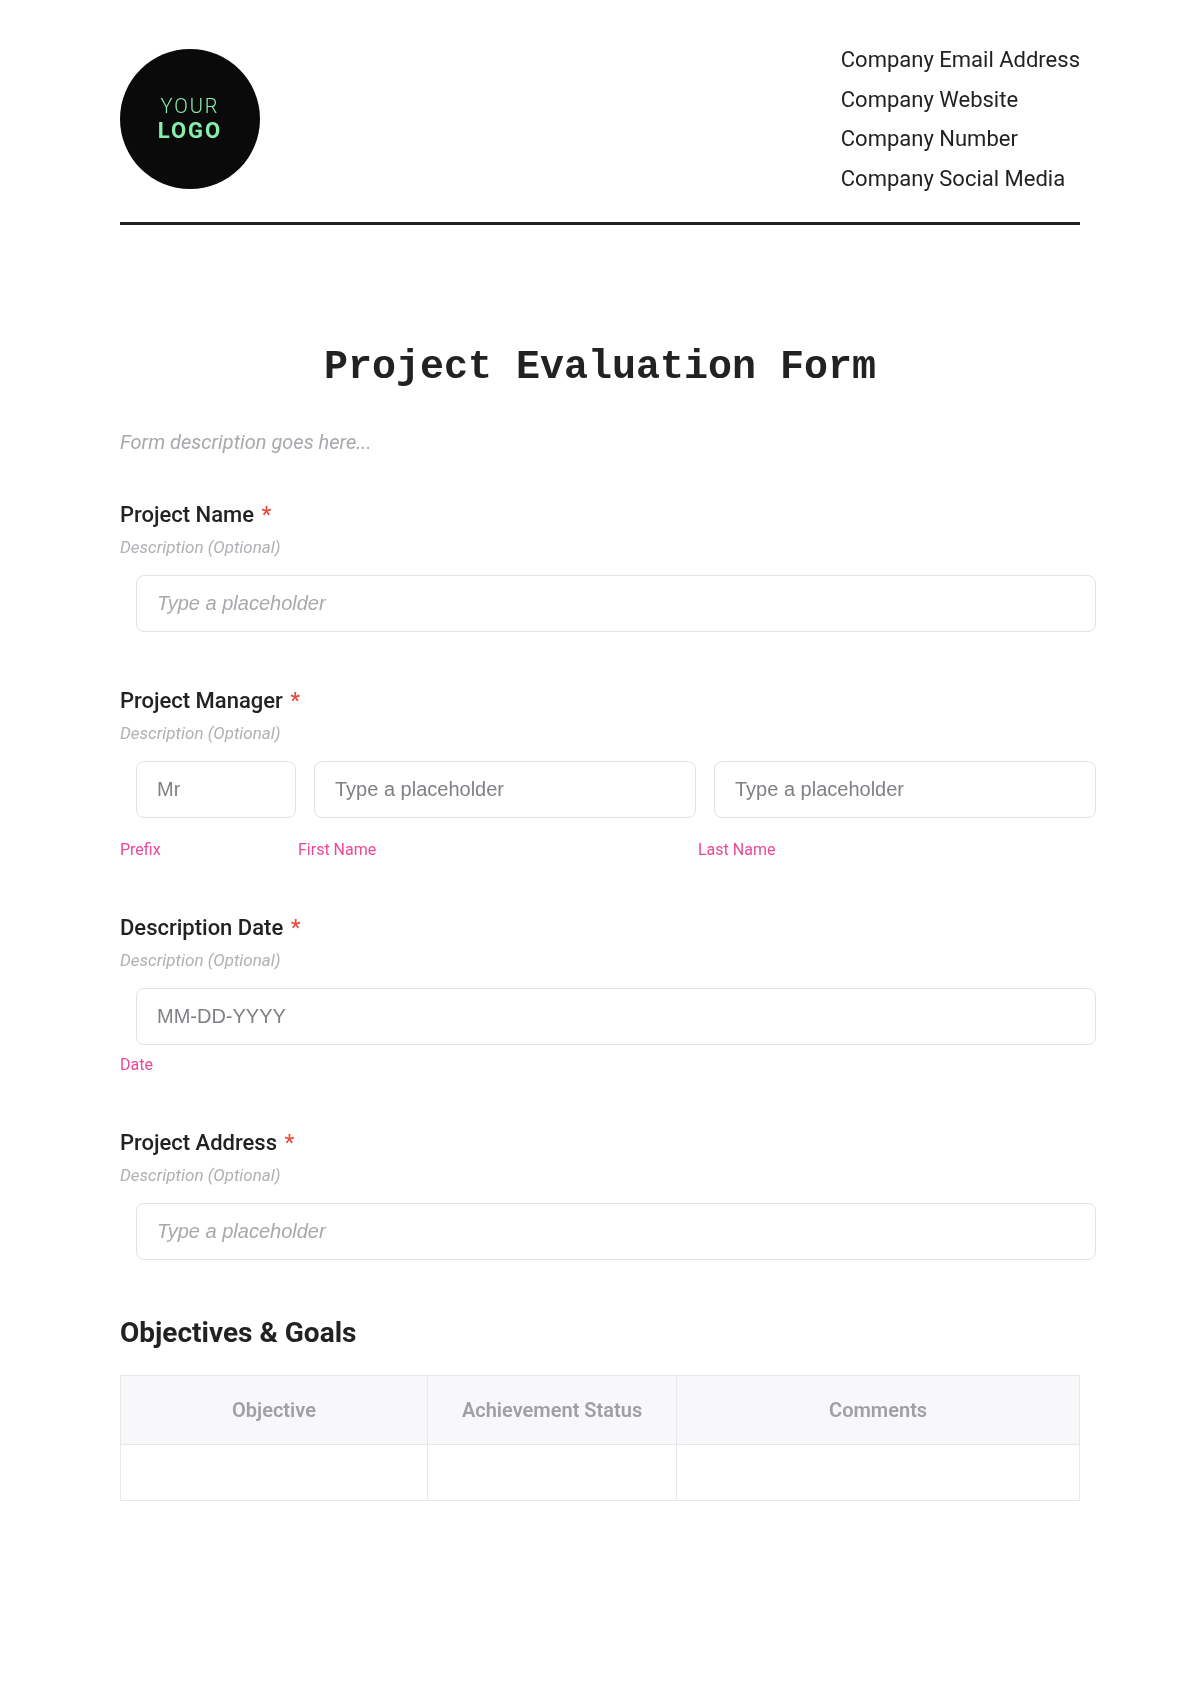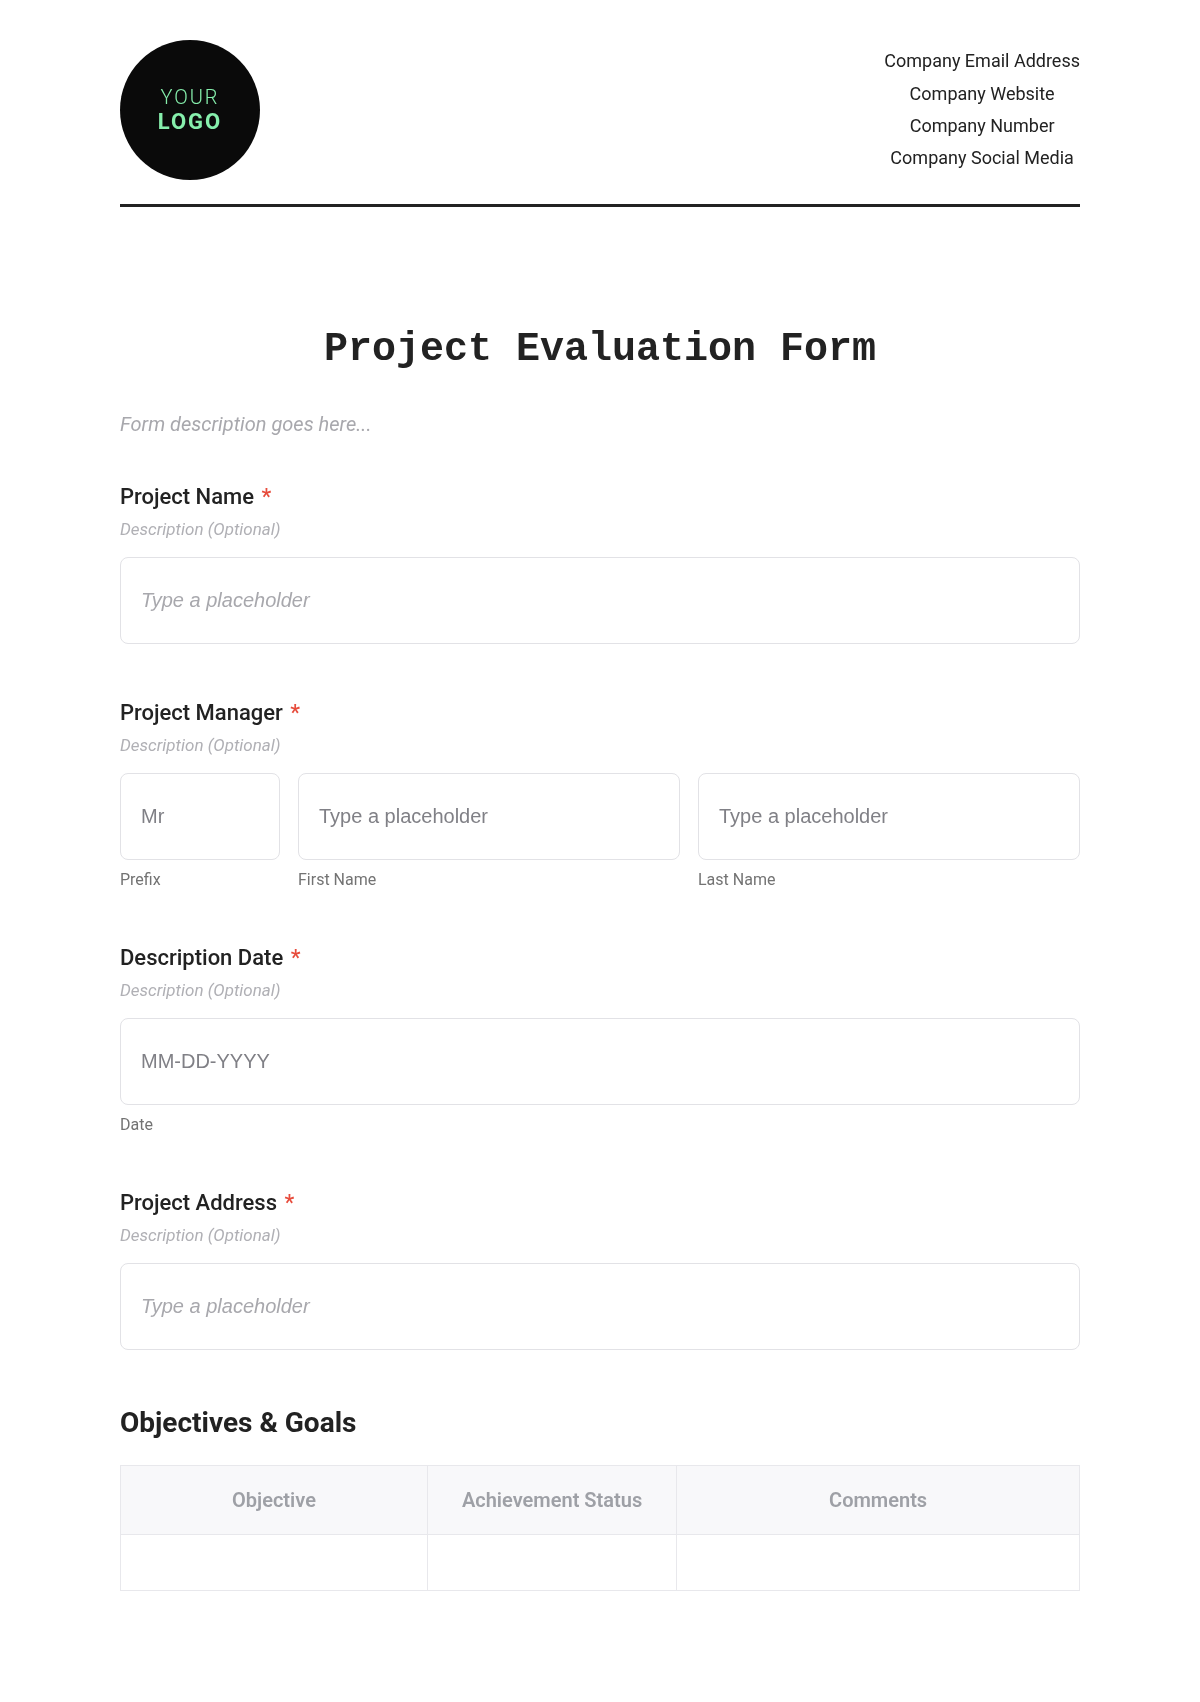--- a/index.html
+++ b/index.html
@@ -31,22 +31,22 @@
     justify-content: center;
     align-items: center;
     color: #86efac;
     letter-spacing: 2px;
     font-size: 20px;
     line-height: 1.2;
   }
   .logo .l1 { font-weight: 300; }
   .logo .l2 { font-weight: 700; font-size: 22px; }
   .company-info {
-    text-align: center;
-    font-size: 18px;
+    text-align: left;
+    font-size: 22px;
     line-height: 1.8;
     color: #222;
   }
   .title {
     text-align: center;
     font-size: 40px;
     font-weight: 700;
     margin-bottom: 40px;
     color: #222;
     font-family: Liberation Mono, monospace;
@@ -70,41 +70,42 @@
   .field-desc {
     font-style: italic;
     color: #b0b0b5;
     font-size: 17px;
     margin-bottom: 18px;
   }
   .input {
     width: 100%;
     border: 1px solid #e2e2e6;
     border-radius: 8px;
-    padding: 31px 20px;
+    padding: 16px 20px;
     font-size: 20px;
     font-style: italic;
     color: #1d4ed8;
     background: #fff;
     outline: none;
+    margin-left: 16px;
   }
   .input::placeholder { color: #a8a8ad; font-style: italic; }
   .input.noitalic { font-style: normal; }
   .input.noitalic::placeholder { font-style: normal; color: #808086; }
   .sublabel {
     font-size: 16px;
-    color: #737373;
+    color: #ec4899;
     margin-top: 10px;
   }
   .row-name {
     display: grid;
     grid-template-columns: 160px 1fr 1fr;
     gap: 18px;
   }
-  .col { display: flex; flex-direction: column; }
+  .col { display: flex; flex-direction: column; gap: 12px; }
   .section-heading {
     font-size: 28px;
     font-weight: 700;
     color: #222;
     margin-top: 40px;
     margin-bottom: 26px;
   }
   table.objectives {
     width: 100%;
     border-collapse: collapse;

